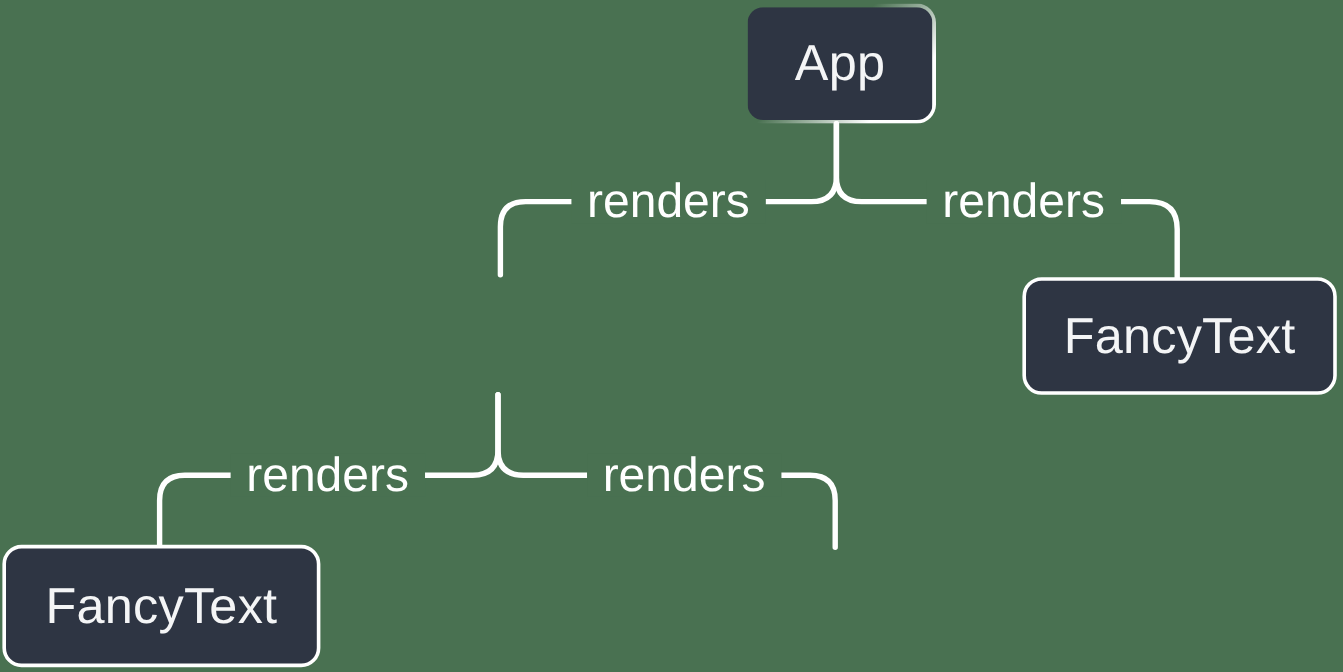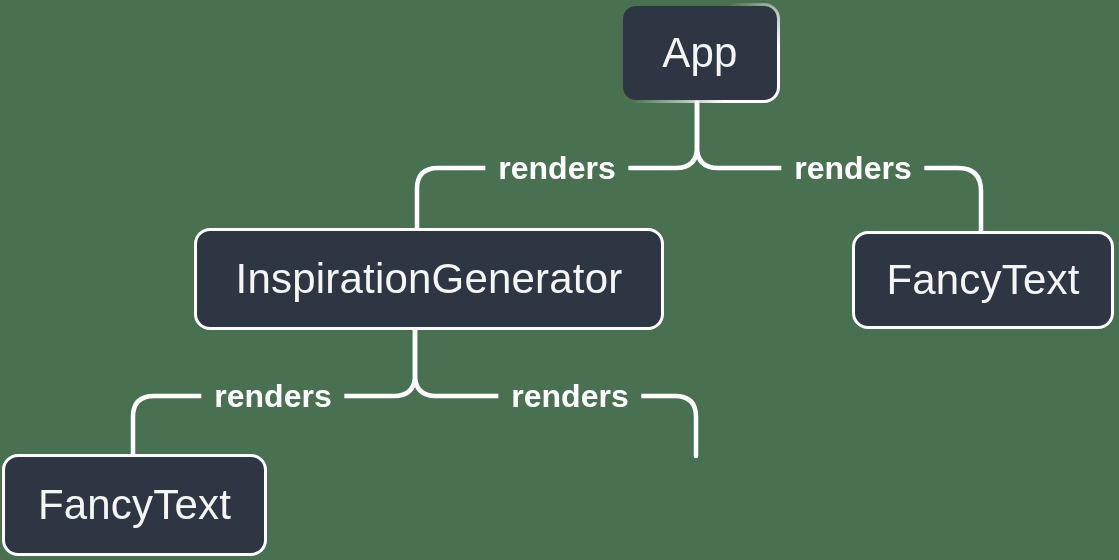--- a/index.html
+++ b/index.html
@@ -57,22 +57,22 @@
   .node-app        { left: 620px; top: 3px;   width: 160px; height: 100px; text-align: center; }
   .node-insp       { left: 194px; top: 228px; width: 470px; height: 102px; }
   .node-fancy-top  { left: 852px; top: 231px; width: 262px; height: 98px; }
   .node-fancy-bot  { left: 2px;   top: 454px; width: 265px; height: 102px; }
   .node-copyright  { left: 568px; top: 455px; width: 264px; height: 101px; }
   .edge-label {
     position: absolute;
     transform: translate(-50%, -50%);
     background: var(--background);
     color: #ffffff;
-    font-size: 32px;
-    font-weight: 700;
+    font-size: 40px;
+    font-weight: 400;
     line-height: 36px;
     padding: 0 13px;
     white-space: nowrap;
   }
   .el-1 { left: 557px; top: 168px; }
   .el-2 { left: 853px; top: 168px; }
   .el-3 { left: 273px; top: 396px; }
   .el-4 { left: 570px; top: 396px; }
 </style>
 </head>
@@ -88,23 +88,20 @@
 
     <path d="M 415 329 L 415 375 Q 415 396 394 396 L 154 396 Q 133 396 133 417 L 133 455"></path>
 
     <path d="M 415 329 L 415 375 Q 415 396 436 396 L 675 396 Q 696 396 696 417 L 696 456"></path>
   </svg>
 
   <div class="node node--fade node-app">
     <span>App</span>
   </div>
 
-  <div class="node node-insp">
-    <span>InspirationGenerator</span>
-  </div>
 
   <div class="node node-fancy-top">
     <span>FancyText</span>
   </div>
 
   <div class="node node-fancy-bot">
     <span>FancyText</span>
   </div>
 
 

